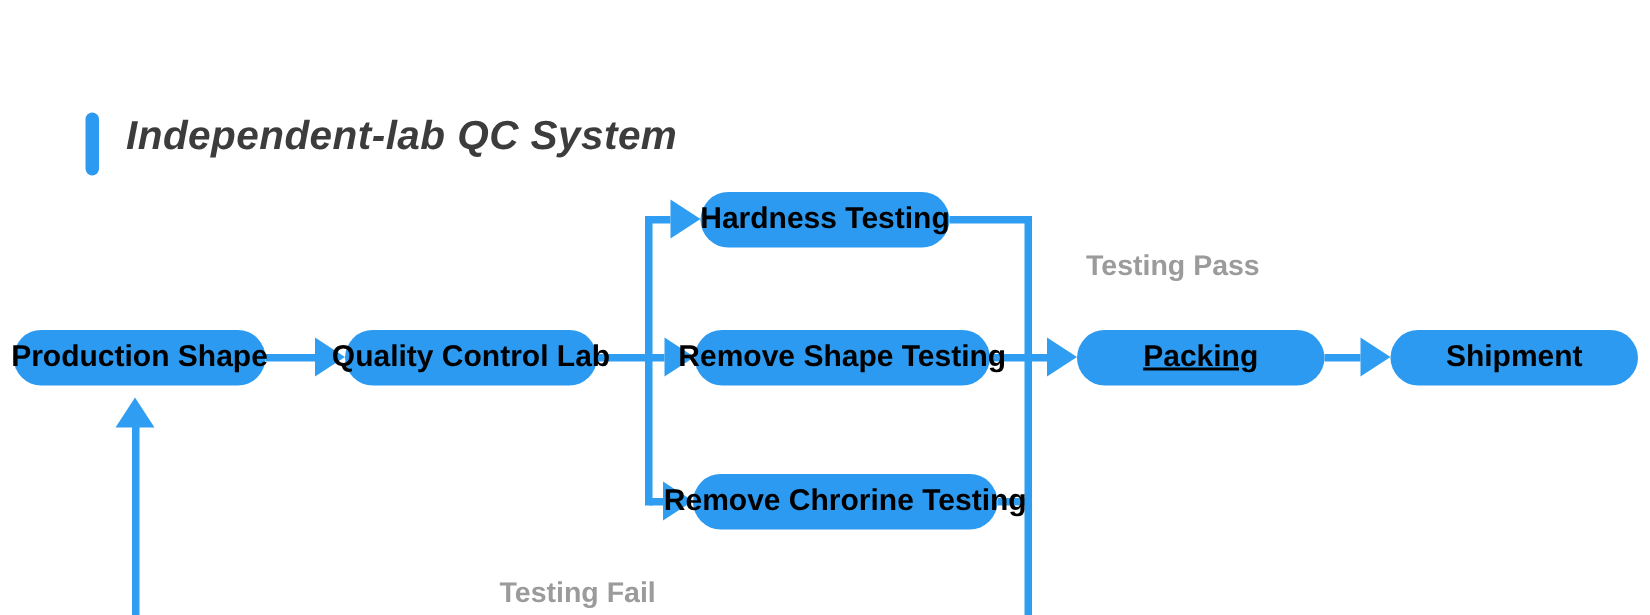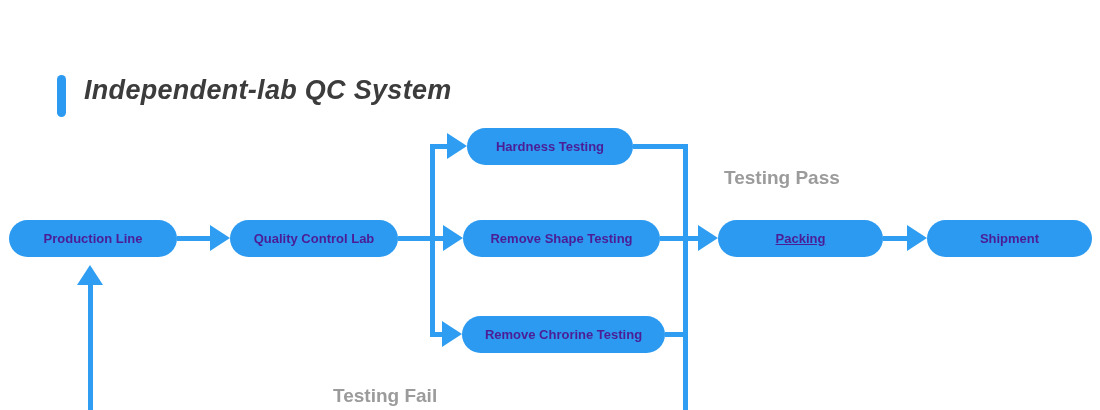--- a/index.html
+++ b/index.html
@@ -32,22 +32,22 @@
   .ln{position:absolute;background:var(--line);}
   .ah-right{position:absolute;width:0;height:0;
     border-top:13px solid transparent;border-bottom:13px solid transparent;
     border-left:20px solid var(--line);}
   .ah-up{position:absolute;width:0;height:0;
     border-left:13px solid transparent;border-right:13px solid transparent;
     border-bottom:20px solid var(--line);}
   
   .node{
     position:absolute;height:37px;border-radius:18.5px;
-    background:var(--accent);color:#4c1d95;
-    font-size:13px;font-weight:bold;
+    background:var(--accent);color:#000000;
+    font-size:20px;font-weight:bold;
     display:flex;align-items:center;justify-content:center;
     white-space:nowrap;
   }
   #n-production{left:9px;top:189px;width:168px;}
   #n-qclab{left:230px;top:189px;width:168px;}
   #n-hardness{left:467px;top:97px;width:166px;}
   #n-regular{left:463px;top:189px;width:197px;}
   #n-remove{left:462px;top:285px;width:203px;}
   #n-packing{left:718px;top:189px;width:165px;text-decoration:underline;}
   #n-shipment{left:927px;top:189px;width:165px;}
@@ -89,21 +89,21 @@
   <div class="ln" style="left:660px;top:205px;width:38px;height:5px;"></div>
   <div class="ah-right" style="left:698px;top:194px;"></div>
 
   <div class="ln" style="left:883px;top:205px;width:24px;height:5px;"></div>
   <div class="ah-right" style="left:907px;top:194px;"></div>
 
   <div class="ln" style="left:88px;top:382px;width:600px;height:5px;"></div>
   <div class="ln" style="left:88px;top:252px;width:5px;height:135px;"></div>
   <div class="ah-up" style="left:77px;top:234px;"></div>
 
-  <div class="node" id="n-production">Production Line</div>
+  <div class="node" id="n-production">Production Shape</div>
   <div class="node" id="n-qclab">Quality Control Lab</div>
   <div class="node" id="n-hardness">Hardness Testing</div>
   <div class="node" id="n-regular">Remove Shape Testing</div>
   <div class="node" id="n-remove">Remove Chrorine Testing</div>
   <div class="node" id="n-packing">Packing</div>
   <div class="node" id="n-shipment">Shipment</div>
 
   <div class="flow-label" id="lbl-pass">Testing Pass</div>
   <div class="flow-label" id="lbl-fail">Testing Fail</div>
 

